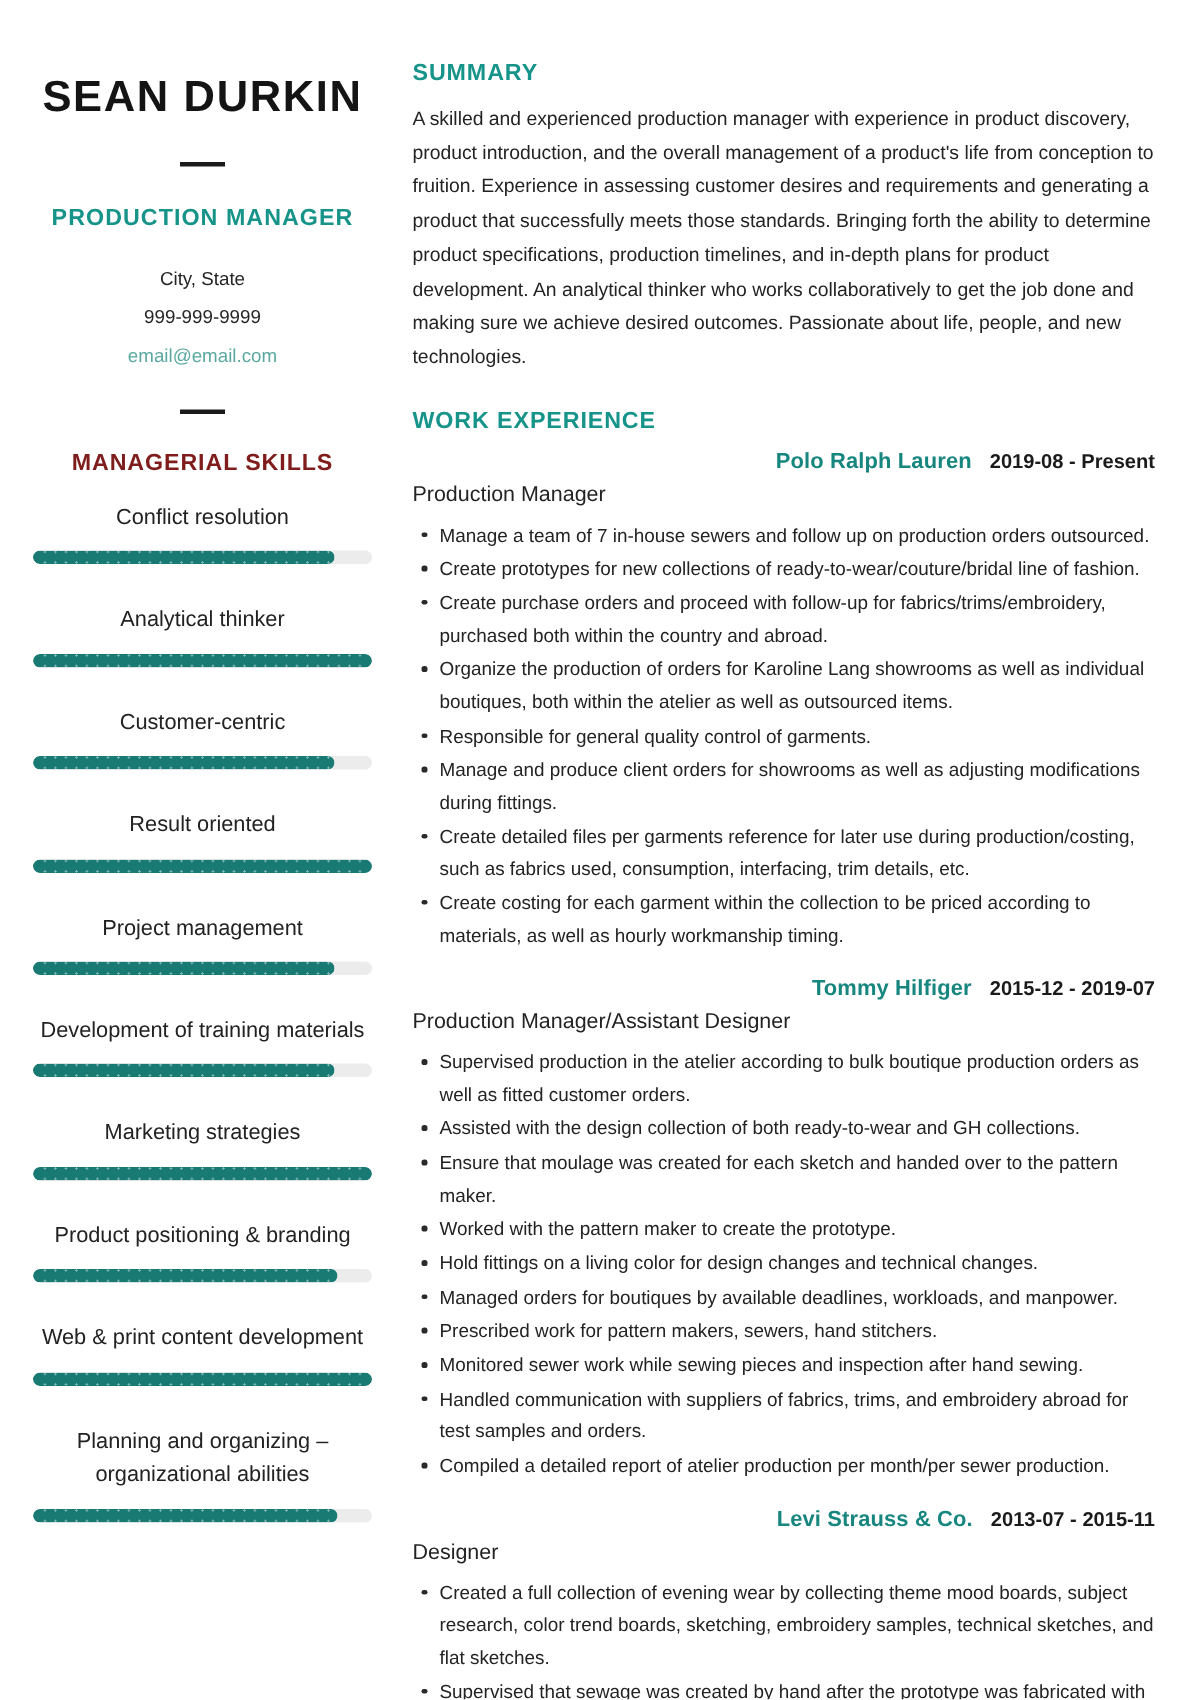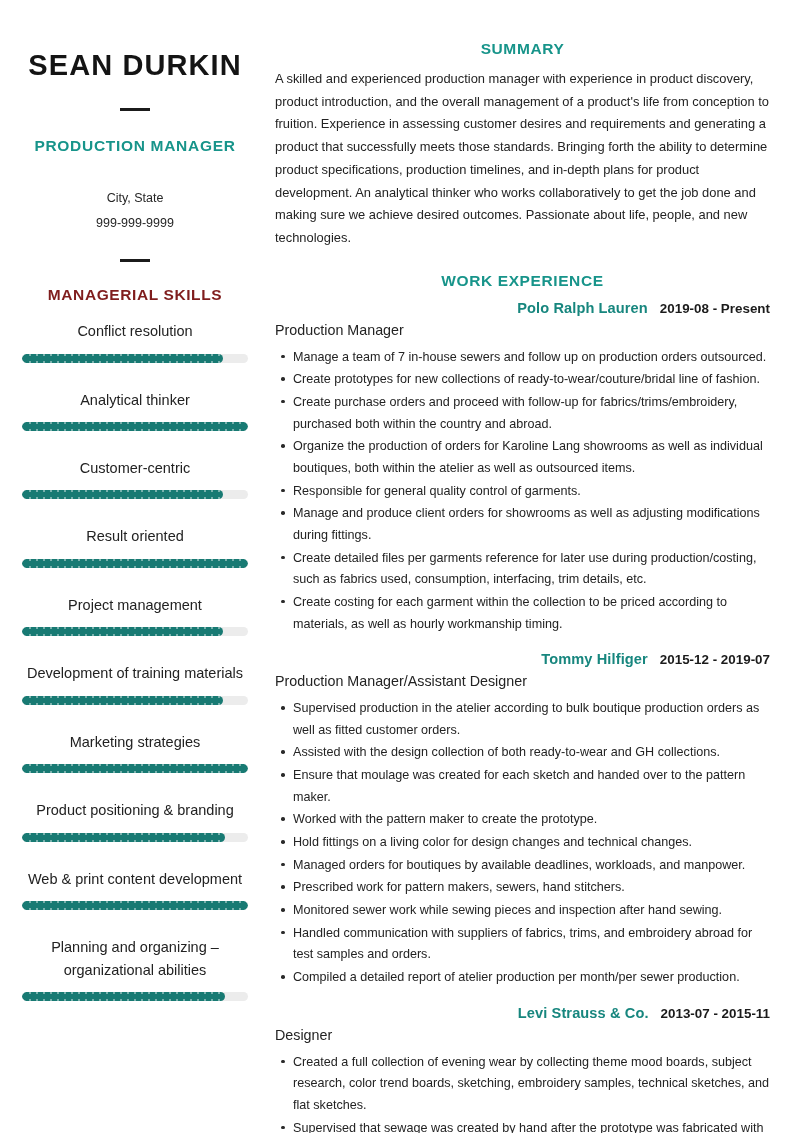--- a/index.html
+++ b/index.html
@@ -41,21 +41,21 @@
     margin: 25px auto 26px auto;
   }
   .rule.second { margin: 22px auto 24px auto; }
   .job-title {
     font-size: 15.5px;
     font-weight: bold;
     letter-spacing: 0.7px;
     color: #17948a;
     text-transform: uppercase;
   }
-  .contact-block { margin-top: 31px; }
+  .contact-block { margin-top: 19px; }
   .contact-line {
     font-size: 12.5px;
     color: #262626;
     line-height: 2.05;
     font-weight: 500;
   }
   .contact-line.email { color: #5aa8a0; }
 
   .side-heading {
     font-size: 15.5px;
@@ -96,21 +96,20 @@
     padding: 40px 30px 0 5px;
     min-width: 0;
   }
   .main-heading {
     font-size: 15.5px;
     font-weight: bold;
     letter-spacing: 0.6px;
     color: #17948a;
     text-transform: uppercase;
     margin-bottom: 10px;
-    text-align: center;
   }
   .summary-text {
     font-size: 12.9px;
     line-height: 1.76;
     color: #232323;
     text-align: left;
   }
   .section-gap { height: 22px; }
 
   .job { margin-bottom: 4px; }
@@ -168,20 +167,21 @@
 <div class="page">
 
   <aside class="sidebar">
     <h1 class="full-name">SEAN DURKIN</h1>
     <div class="rule"></div>
     <h2 class="job-title" style="color: rgb(23, 148, 138);">PRODUCTION MANAGER</h2>
 
     <div class="contact-block">
       <div class="contact-line">City, State</div>
       <div class="contact-line">999-999-9999</div>
+      <div class="contact-line email" style="color: rgb(90, 168, 160);">email@email.com</div>
     </div>
 
     <div class="rule second"></div>
 
     <h3 class="side-heading" style="color: #7f1d1d;">MANAGERIAL SKILLS</h3>
     <div id="skills-list">
         <div class="skill">
           <div class="skill-label">Conflict resolution</div>
           <div class="bar-track" style="background: rgb(236, 236, 236);">
             <div class="bar-fill" style="width: 89%; background-color: rgb(24, 122, 115);"></div>

